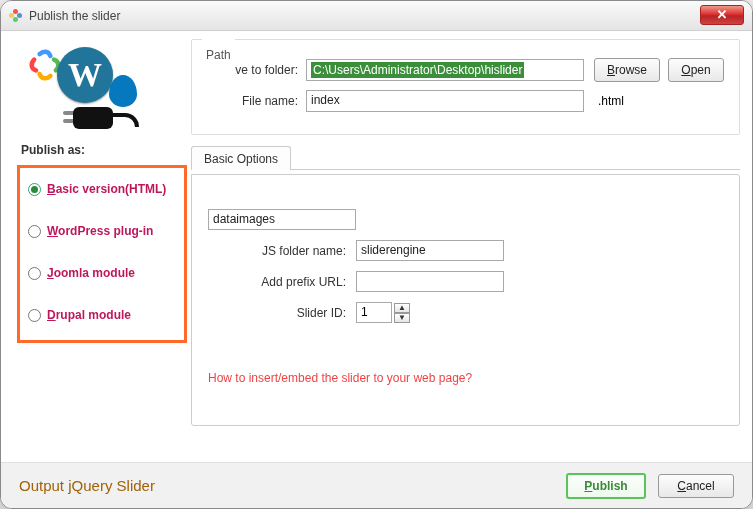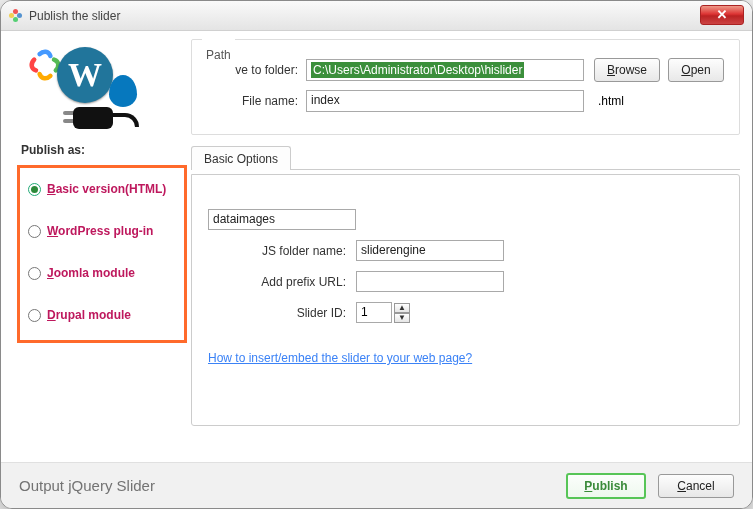--- a/index.html
+++ b/index.html
@@ -86,24 +86,24 @@
   .tabbar { display:flex; border-bottom:1px solid #ccc; margin: 0 0 4px 0; text-align: right;}
   .tab { padding:5px 12px 4px 12px; border:1px solid #ccc; border-bottom:none; background:#fdfdfd; border-radius:3px 3px 0 0; position:relative; top:1px; color:#333; cursor:default;}
   .tabbox { border:1px solid #ccc; border-radius:0 3px 3px 3px; padding: 24px 16px 16px 16px; height: 252px; }
   .formrow { display:flex; align-items:center; margin: 10px 0;}
   .formrow .flabel { width:138px; text-align:right; margin-right:10px; color:#333;}
   .formrow .finput { width:148px; height:21px; border:1px solid #a9a9a9; padding:2px 4px; color:#222; background:#fff;}
   .spinner { display:flex; align-items:center;}
   .spinner .num { width:36px; height:21px; border:1px solid #a9a9a9; padding:2px 4px; background:#fff;}
   .spinner .arrows { display:flex; flex-direction:column; margin-left:2px;}
   .spinner .arrow { width:16px; height:10px; border:1px solid #999; background:linear-gradient(#fff,#e6e6e6); text-align:center; line-height:8px; font-size:8px; color:#333; cursor:default;}
-  .link { color:#3b82f6; text-decoration:underline; cursor:default; margin-top: 18px; display:inline-block;}
+  .link { color:#ef4444; cursor:default; margin-top: 38px; display:inline-block;}
 
   .footer { height:46px; background:#f1f1f1; border-top:1px solid #e0e0e0; display:flex; align-items:center; padding:0 18px;}
-  .footer .msg { color:#737373; font-size:15px; }
+  .footer .msg { color:#a16207; font-size:15px; }
   .footer .spacer { flex:1; }
   .btn-primary { min-width:80px; height:26px; border:2px solid #57c557; border-radius:3px; background:linear-gradient(#fbfefb,#eff8ef); color:#3a8a3a; font-weight:bold; text-align:center; line-height:22px; cursor:default; margin-right:12px;}
 </style>
 </head>
 <body>
 
 <div class="window">
 
   <div class="titlebar">
     <div class="swatch">

